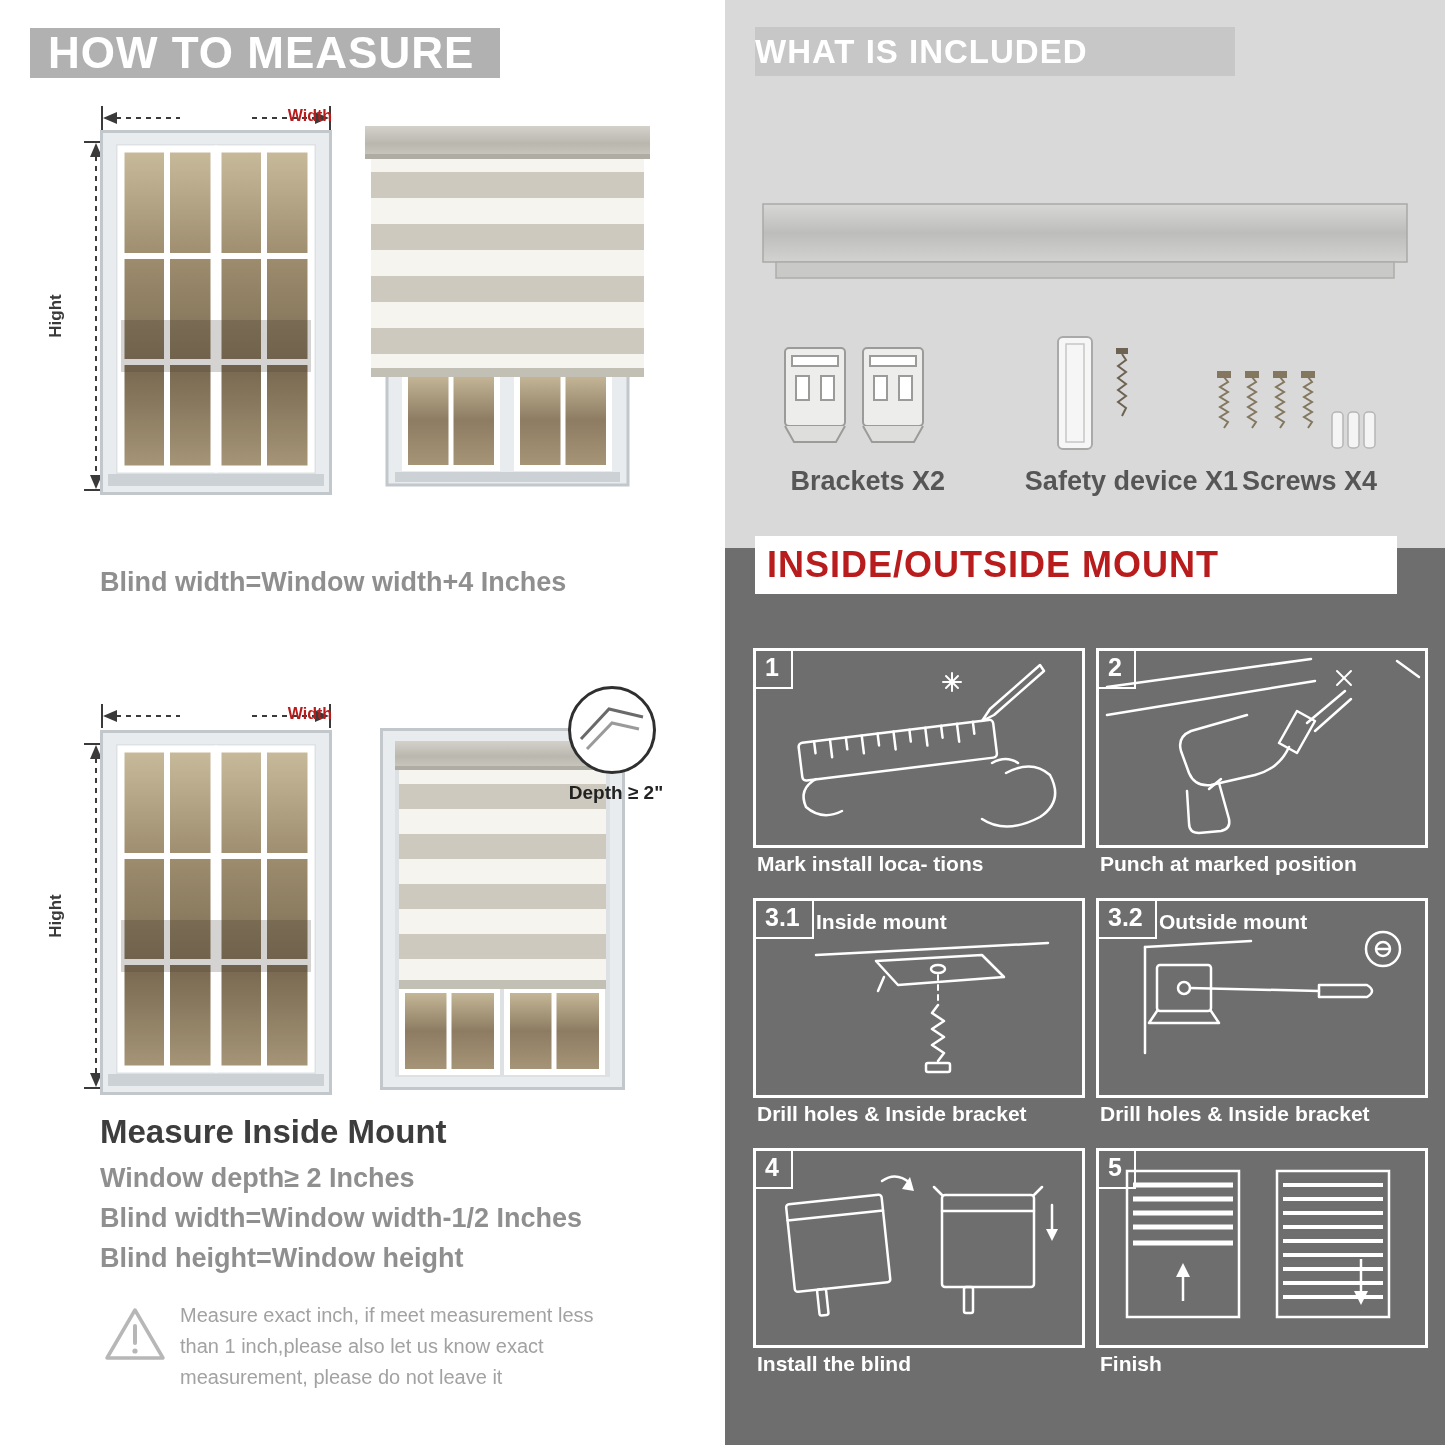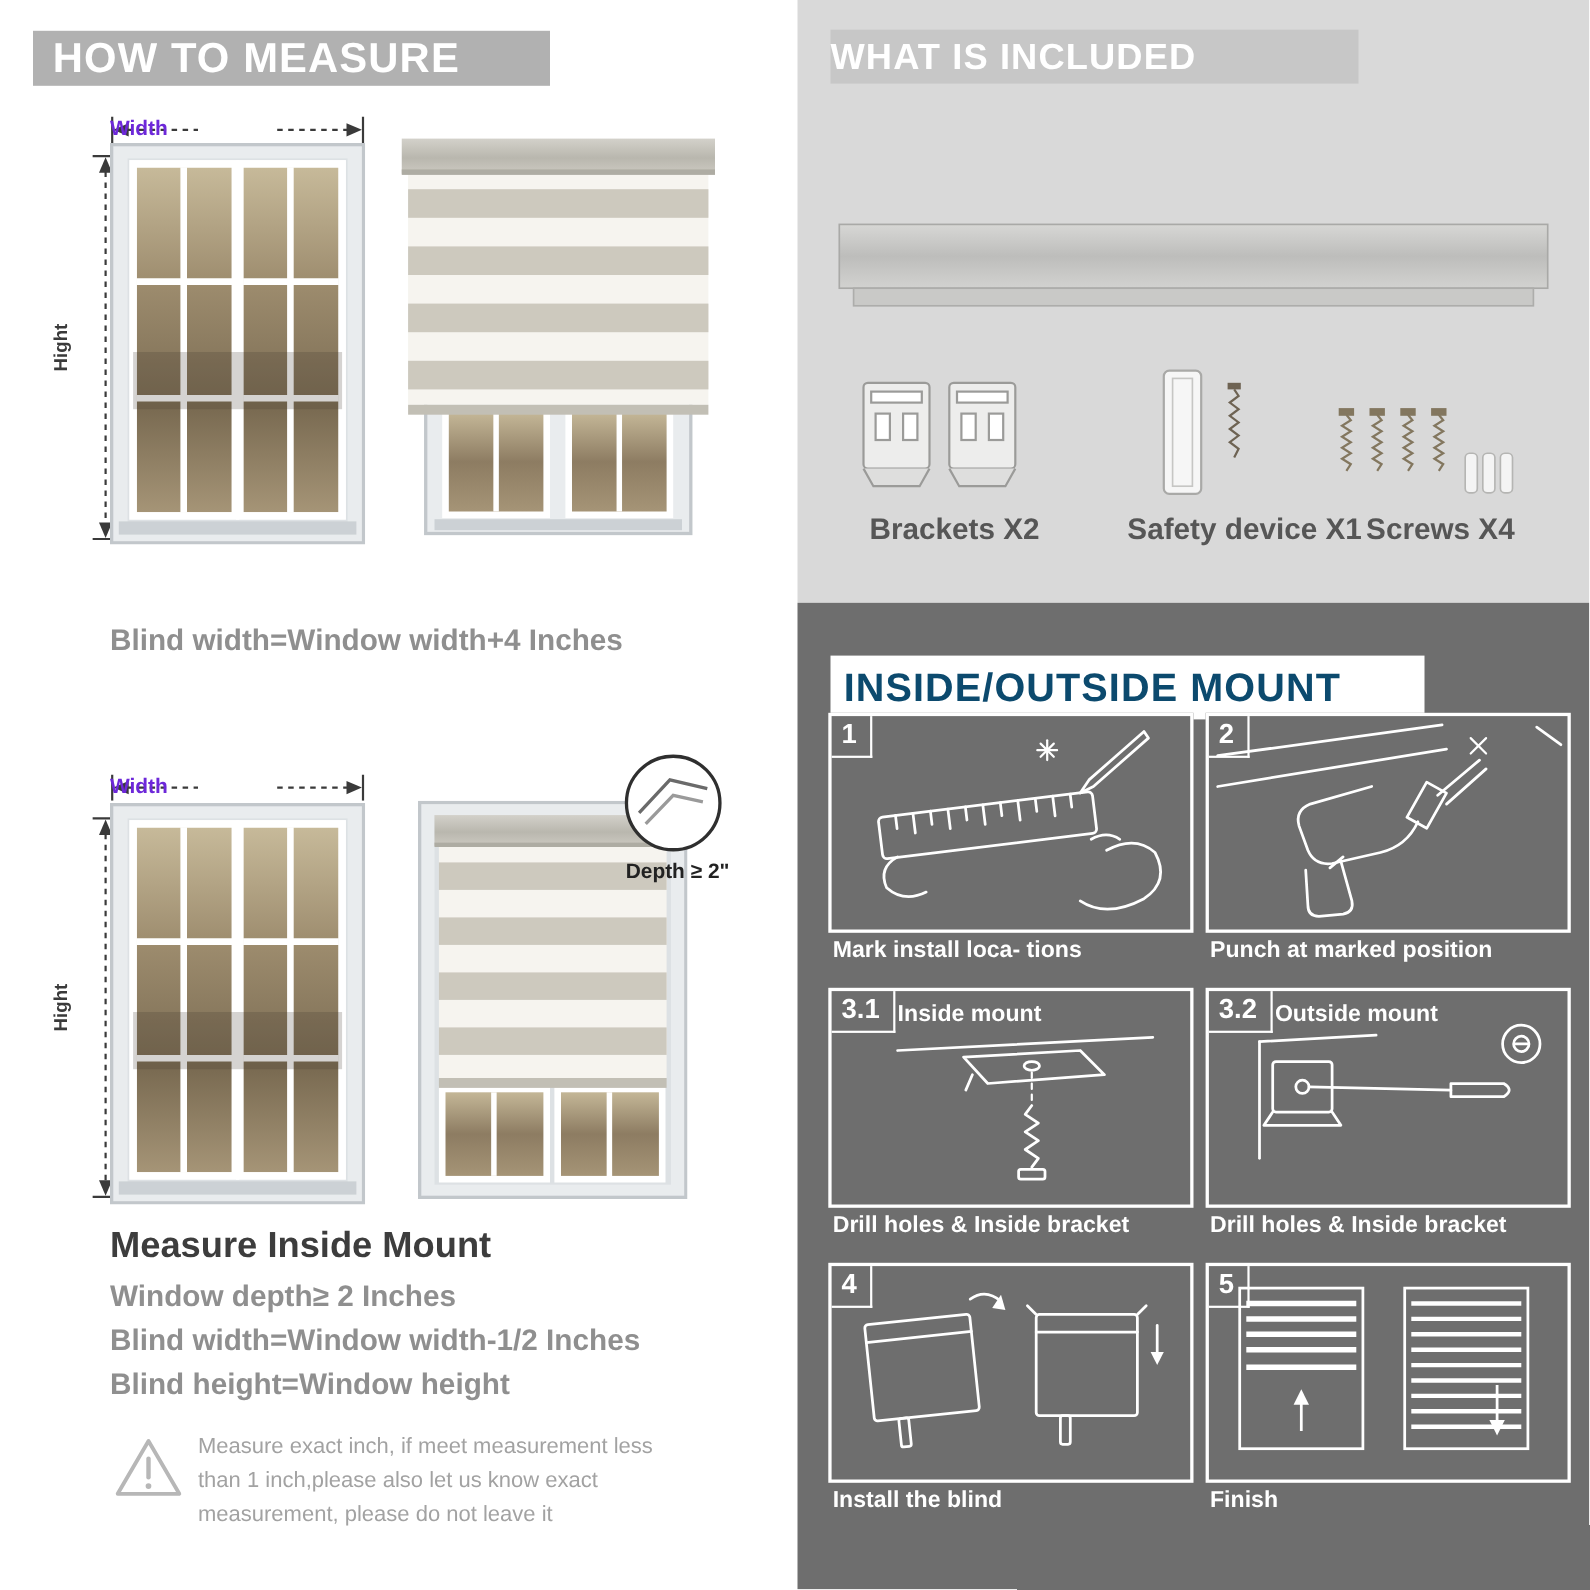--- a/index.html
+++ b/index.html
@@ -3,44 +3,44 @@
 <meta charset="utf-8">
 <style>
   *{margin:0;padding:0;box-sizing:border-box}
   html,body{margin:0;padding:0}
   body{font-family:"Liberation Sans","DejaVu Sans",sans-serif;background:#fff}
   .page{position:relative;width:1445px;height:1445px;background:#fff;overflow:hidden}
   .abs{position:absolute}
 
   
   .how-banner{left:30px;top:28px;width:470px;height:50px;background:#b1b1b1;color:#fff;
-    font-size:38px;font-weight:bold;line-height:50px;padding-left:18px;letter-spacing:1px}
+    font-size:44px;font-weight:bold;line-height:50px;padding-left:18px;letter-spacing:1px}
   .sec-title{font-size:33px;font-weight:bold;color:#3d3d3d}
   .formula{font-size:27px;font-weight:bold;color:#8f8f8f}
   .dim-wrap{height:24px}
   .dim-wrap svg{position:absolute;left:0;top:0}
-  .dim-wrap .lbl{position:absolute;left:0;top:1px;width:100%;text-align:left;
-    font-size:19px;font-weight:bold;color:#6d28d9;background:transparent}
+  .dim-wrap .lbl{position:absolute;left:0;top:1px;width:100%;text-align:right;
+    font-size:16px;font-weight:bold;color:#b91c1c;background:transparent}
   .vert-label{font-size:17px;font-weight:bold;color:#3a3a3a;transform:rotate(-90deg);
     transform-origin:center;display:inline-block;width:60px;text-align:center}
   .depth-circle{width:88px;height:88px;border:3px solid #2f2f2f;border-radius:50%;background:#fff;
     display:flex;align-items:center;justify-content:center;z-index:3}
   .depth-label{font-size:19px;font-weight:bold;color:#222;text-align:center}
   .warning-text{font-size:20px;color:#a2a2a2;line-height:1.55;width:452px}
 
   
   .included-bg{left:725px;top:0;width:720px;height:548px;background:#d9d9d9}
   .included-banner{left:755px;top:27px;width:480px;height:49px;background:#c7c7c7;color:#fff;
     font-size:33px;font-weight:bold;line-height:49px;letter-spacing:1px}
   .blind-label{left:760px;top:143px;width:650px;text-align:center;font-size:29px;font-weight:bold;color:#575757}
   .item-label{font-size:27px;font-weight:bold;color:#565656;text-align:right}
 
   
   .mount-bg{left:725px;top:548px;width:720px;height:897px;background:#6e6e6e}
-  .mount-banner{left:755px;top:596px;width:540px;height:58px;background:#fff;color:#0c4a6e;
+  .mount-banner{left:755px;top:536px;width:642px;height:58px;background:#fff;color:#b91c1c;
     font-size:36px;font-weight:bold;line-height:58px;padding-left:12px;letter-spacing:1px}
   .step-box{position:absolute;width:332px;height:200px;border:3px solid #fff;background:#6e6e6e}
   .step-box svg{position:absolute;left:0;top:0}
   .step-num{position:absolute;top:0;left:0;padding:2px 12px 5px 9px;border-right:2px solid #fff;
     border-bottom:2px solid #fff;color:#fff;font-size:25px;font-weight:bold;background:transparent}
   .step-label{position:absolute;top:9px;left:60px;color:#fff;font-size:21px;font-weight:bold}
   .step-caption{position:absolute;width:336px;color:#fff;font-size:21px;font-weight:bold}
 </style>
 </head>
 <body>

